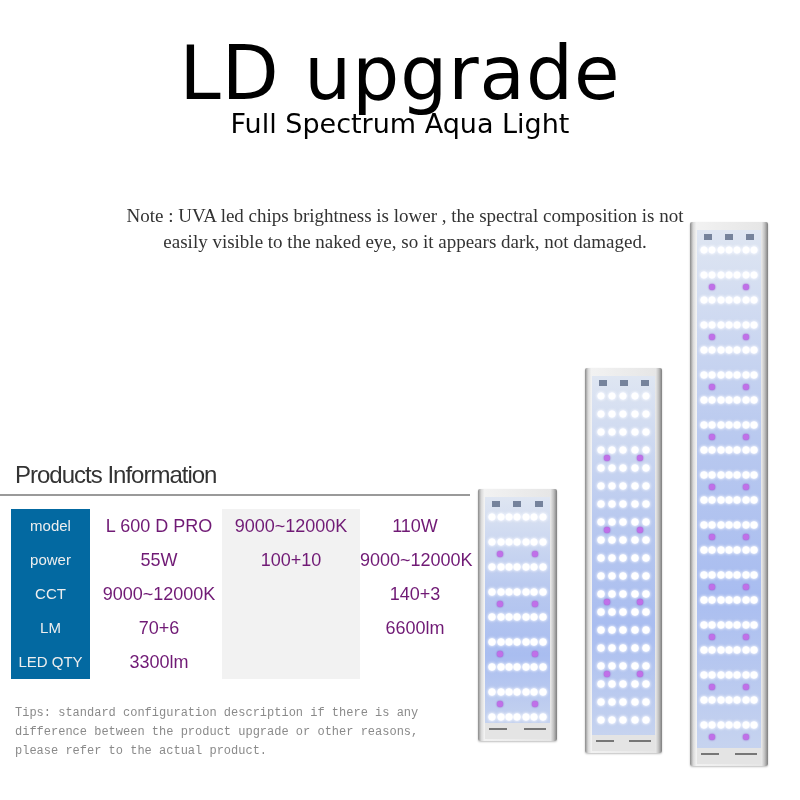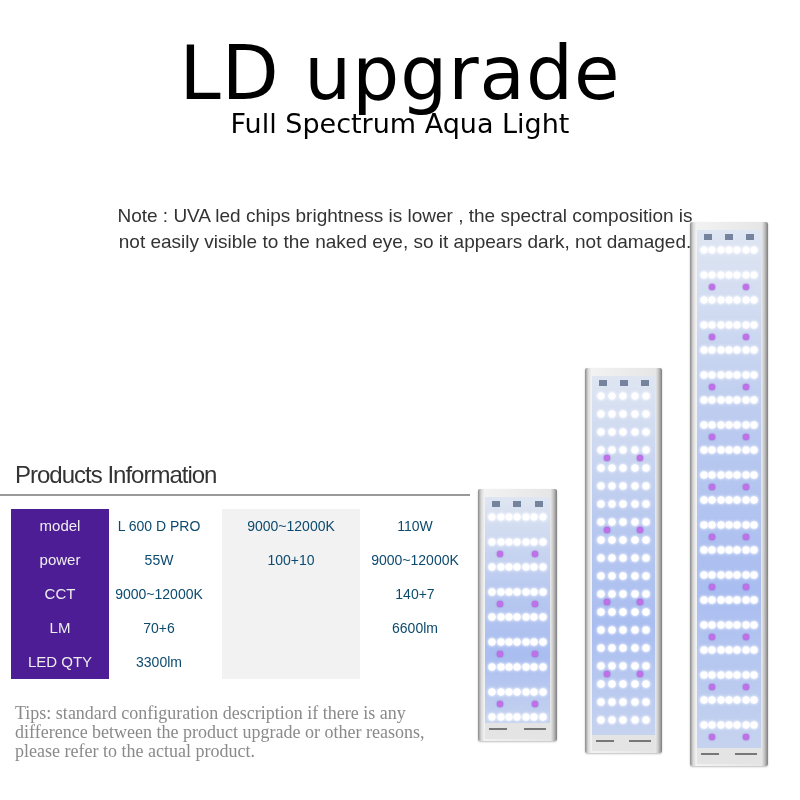--- a/index.html
+++ b/index.html
@@ -1,30 +1,30 @@
 <!DOCTYPE html>
 <html><head>
 <meta charset="utf-8">
 <style>
   html, body { margin:0; padding:0; }
   body { width:800px; height:800px; background:#ffffff; position:relative; overflow:hidden; font-family:"DejaVu Sans", sans-serif; }
   .title { position:absolute; left:0; width:800px; top:30px; text-align:center; font-size:74px; line-height:86px; color:#000; font-family:"DejaVu Sans", sans-serif; letter-spacing:1px; }
   .subtitle { position:absolute; left:0; width:800px; top:107px; text-align:center; font-size:27px; line-height:34px; color:#000; font-family:"DejaVu Sans", sans-serif; }
-  .note { position:absolute; left:110px; width:590px; top:203px; text-align:center; font-size:19px; line-height:26px; color:#333; font-family:Liberation Sans, sans-serif; }
+  .note { position:absolute; left:110px; width:590px; top:203px; text-align:center; font-size:19px; line-height:26px; color:#333; font-family:Liberation Serif, serif; }
   .section-title { position:absolute; left:15px; top:461px; font-size:24px; color:#333; letter-spacing:-1px; font-family:"Liberation Sans", sans-serif; }
   .rule { position:absolute; left:0; top:494px; width:470px; height:2px; background:#9a9a9a; }
   .spec-table { position:absolute; left:11px; top:509px; width:450px; height:170px; }
   .col { position:absolute; top:0; height:170px; display:flex; flex-direction:column; }
-  .col .cell { height:34px; line-height:34px; text-align:center; font-size:14px; color:#0c4a6e; font-family:"Liberation Sans", sans-serif; }
-  .col.header { left:0; width:98px; background:#4c1d95; }
+  .col .cell { height:34px; line-height:34px; text-align:center; font-size:18px; color:#701a75; font-family:"Liberation Sans", sans-serif; }
+  .col.header { left:0; width:79px; background:#0369a1; }
   .col.header .cell { color:#eeeeee; font-size:15px; }
   .col.c1 { left:85px; width:126px; }
   .col.c2 { left:211px; width:138px; background:#f2f2f2; }
   .col.c3 { left:349px; width:110px; }
-  .tips { position:absolute; left:15px; top:704px; width:450px; font-size:18px; line-height:19px; color:#8a8a8a; font-family:Liberation Serif, serif; }
+  .tips { position:absolute; left:15px; top:704px; width:450px; font-size:12px; line-height:19px; color:#8a8a8a; font-family:Liberation Mono, monospace; }
   .fixture { position:absolute; background:linear-gradient(90deg,#8a8a8a 0,#d8d8d8 4%,#f2f2f2 8%,#e6e6e6 92%,#bdbdbd 96%,#7d7d7d 100%); border-radius:2px; box-shadow:0 1px 2px rgba(0,0,0,0.25); }
   .panel { position:absolute; left:7px; right:7px; top:8px; bottom:18px; background:linear-gradient(180deg,#dfe6f2 0%,#b9c9ef 40%,#a9bdf0 70%,#c6d3ef 100%); overflow:hidden; }
   .label-strip { position:absolute; left:7px; right:7px; bottom:2px; height:16px; background:#e4e4e4; }
   .label-strip::before, .label-strip::after { content:""; position:absolute; top:5px; height:2px; background:#777; }
   .label-strip::before { left:4px; width:18px; }
   .label-strip::after { right:4px; width:22px; }
   .led-row { position:absolute; left:0; right:0; display:flex; justify-content:space-around; padding:0 3px; }
   .led { width:8px; height:8px; border-radius:50%; background:radial-gradient(circle,#ffffff 55%,#e6ecff 80%,rgba(255,255,255,0) 100%); box-shadow:0 0 3px #ffffff; }
   .uv-row { position:absolute; left:0; right:0; display:flex; justify-content:space-between; padding:0 12px; }
   .uv { width:6px; height:6px; border-radius:50%; background:#c070e8; box-shadow:0 0 2px #8a30c0; }
@@ -56,21 +56,21 @@
     <div class="cell">70+6</div>
     <div class="cell">3300lm</div>
   </div>
   <div class="col c2">
     <div class="cell">9000~12000K</div>
     <div class="cell">100+10</div>
   </div>
   <div class="col c3">
     <div class="cell">110W</div>
     <div class="cell">9000~12000K</div>
-    <div class="cell">140+7</div>
+    <div class="cell">140+3</div>
     <div class="cell">6600lm</div>
   </div>
 </div>
 
 <div class="tips">Tips: standard configuration description if there is any difference between the product upgrade or other reasons, please refer to the actual product.</div>
 
 <div class="fixture" id="fx1" style="left:478px; top:489px; width:79px; height:252px;">
   <div class="panel">
       <div class="icons-row">
         <span></span>

